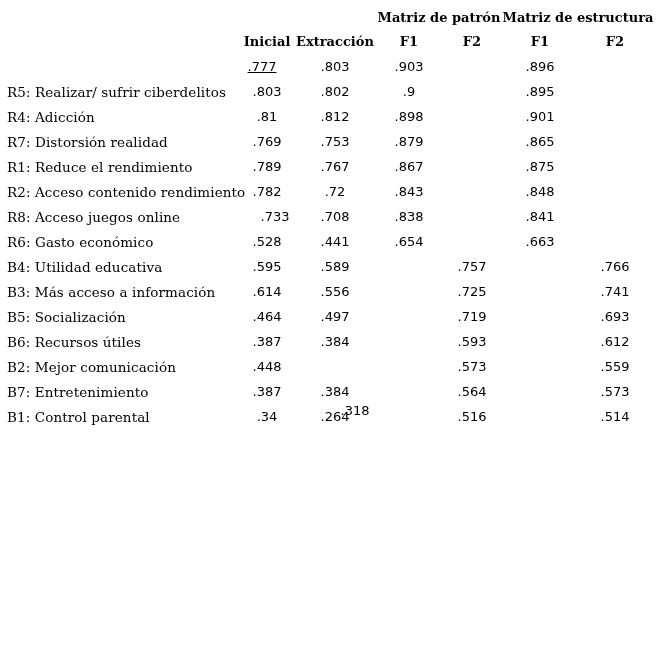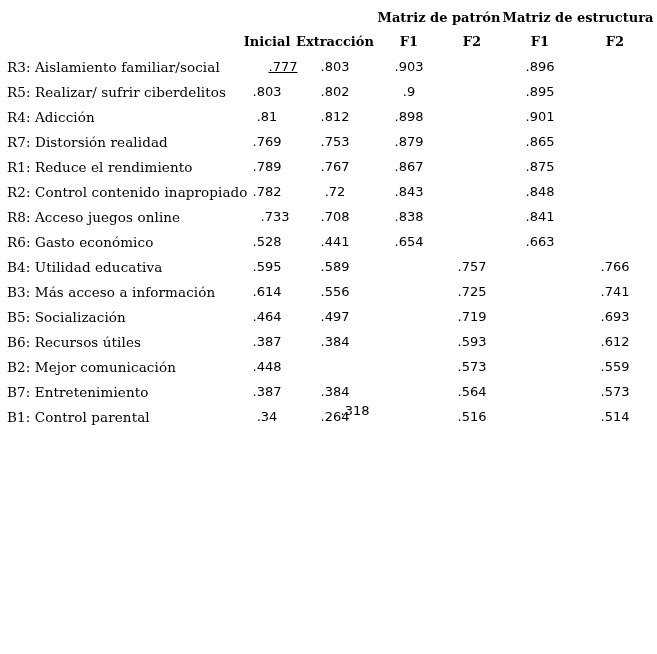--- a/index.html
+++ b/index.html
@@ -58,22 +58,21 @@
 
   <div class="hdr" style="left:267px; top:34px;">Inicial</div>
   <div class="hdr" style="left:335px; top:34px;">Extracción</div>
   <div class="hdr" style="left:409px; top:34px;">F1</div>
   <div class="hdr" style="left:472px; top:34px;">F2</div>
   <div class="hdr" style="left:540px; top:34px;">F1</div>
   <div class="hdr" style="left:615px; top:34px;">F2</div>
 
   <div id="rows">
       <div class="row" style="top: 59px;">
-        <div class="label">R3: Aislamiento familiar/social</div>
-        <div class="cell" style="left: 283px; text-decoration: underline;">.777</div>
+        <div class="cell" style="left: 262px; text-decoration: underline;">.777</div>
         <div class="cell" style="left: 335px;">.803</div>
         <div class="cell" style="left: 409px;">.903</div>
         <div class="cell" style="left: 472px;"></div>
         <div class="cell" style="left: 540px;">.896</div>
         <div class="cell" style="left: 615px;"></div>
       </div>
       <div class="row" style="top: 84px;">
         <div class="label">R5: Realizar/ sufrir ciberdelitos</div>
         <div class="cell" style="left: 267px;">.803</div>
         <div class="cell" style="left: 335px;">.802</div>
@@ -103,21 +102,21 @@
       <div class="row" style="top: 159px;">
         <div class="label">R1: Reduce el rendimiento</div>
         <div class="cell" style="left: 267px;">.789</div>
         <div class="cell" style="left: 335px;">.767</div>
         <div class="cell" style="left: 409px;">.867</div>
         <div class="cell" style="left: 472px;"></div>
         <div class="cell" style="left: 540px;">.875</div>
         <div class="cell" style="left: 615px;"></div>
       </div>
       <div class="row" style="top: 184px;">
-        <div class="label">R2: Control contenido inapropiado</div>
+        <div class="label">R2: Acceso contenido rendimiento</div>
         <div class="cell" style="left: 267px;">.782</div>
         <div class="cell" style="left: 335px;">.72</div>
         <div class="cell" style="left: 409px;">.843</div>
         <div class="cell" style="left: 472px;"></div>
         <div class="cell" style="left: 540px;">.848</div>
         <div class="cell" style="left: 615px;"></div>
       </div>
       <div class="row" style="top: 209px;">
         <div class="label">R8: Acceso juegos online</div>
         <div class="cell" style="left: 267px; margin-left: 8px;">.733</div>

